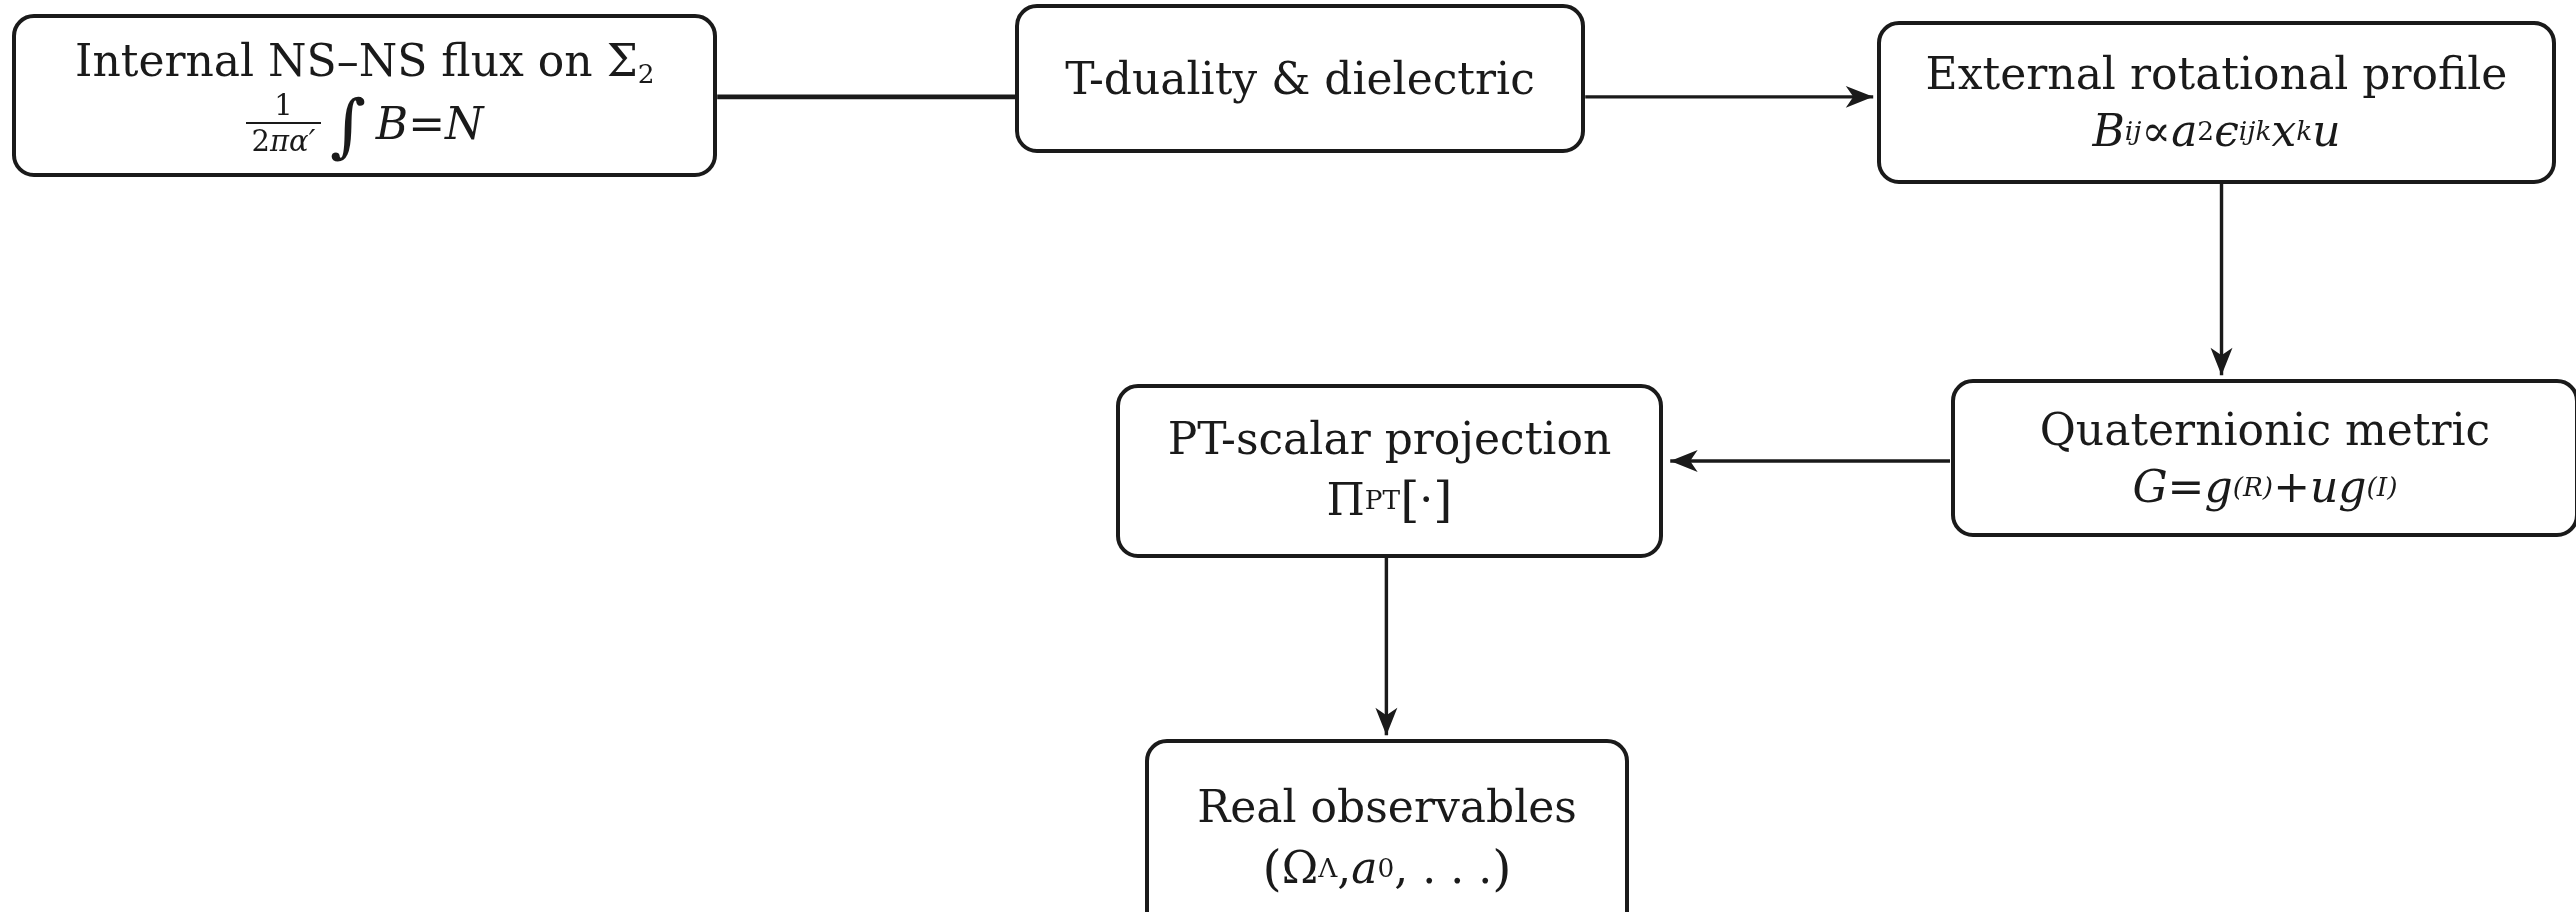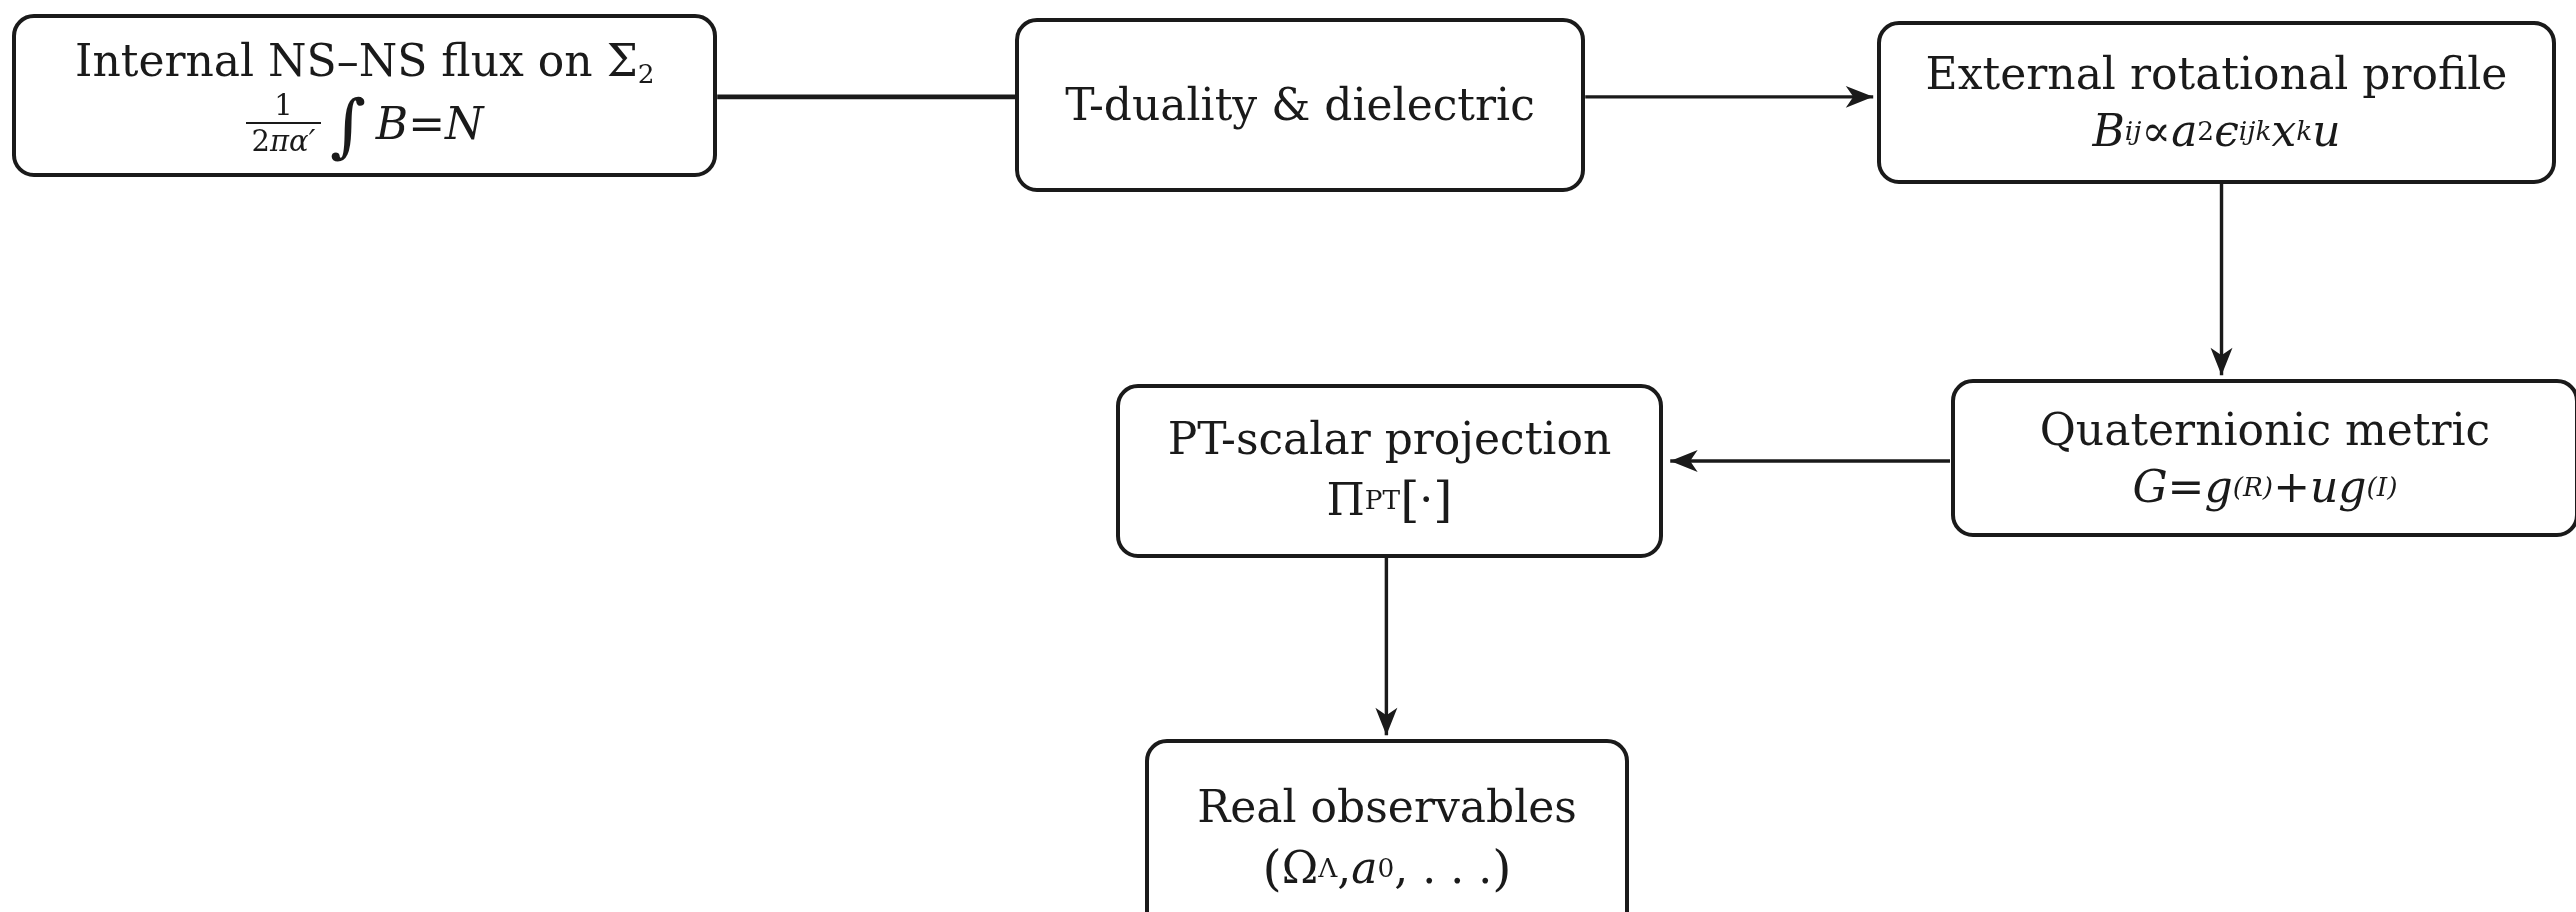--- a/index.html
+++ b/index.html
@@ -30,21 +30,21 @@
   .formula { font-size: 44px; white-space: nowrap; display: flex; align-items: center; justify-content: center; }
   .var { font-style: italic; }
   .rm  { font-style: normal; }
   .ssub { font-size: 0.60em; vertical-align: -0.28em; line-height: 0; }
   .ssup { font-size: 0.60em; vertical-align: 0.55em; line-height: 0; }
   .frac { display: inline-flex; flex-direction: column; align-items: center; font-size: 29px; line-height: 1.15; margin-right: 6.9px; }
   .frac .den { border-top: 2.7px solid var(--ink); padding: 1.4px 5.5px 0 5.5px; text-align: right; }
   .integral { font-style: normal; font-size: 69px; line-height: 0; margin: 0 9.6px 0 2.7px; position: relative; top: 1.4px; }
   .bigdelim { font-size: 1.12em; font-style: normal; }
   #node-flux          { left: 12.3px;   top: 13.7px;   width: 705px; height: 163px; }
-  #node-tduality      { left: 1015px; top: 18px;   width: 570px;  height: 174px; }
+  #node-tduality      { left: 1015px; top: 4px;   width: 570px;  height: 149px; }
   #node-external      { left: 1877px; top: 20.6px;   width: 679px;  height: 163px; }
   #node-quaternionic  { left: 1951px; top: 379px;  width: 628px;  height: 158px; }
   #node-projection    { left: 1116px; top: 384px;  width: 547px;  height: 174px; }
   #node-observables   { left: 1145px; top: 739px; width: 484px;  height: 200px; }
 </style>
 </head>
 <body>
 
 <div id="canvas">
 

